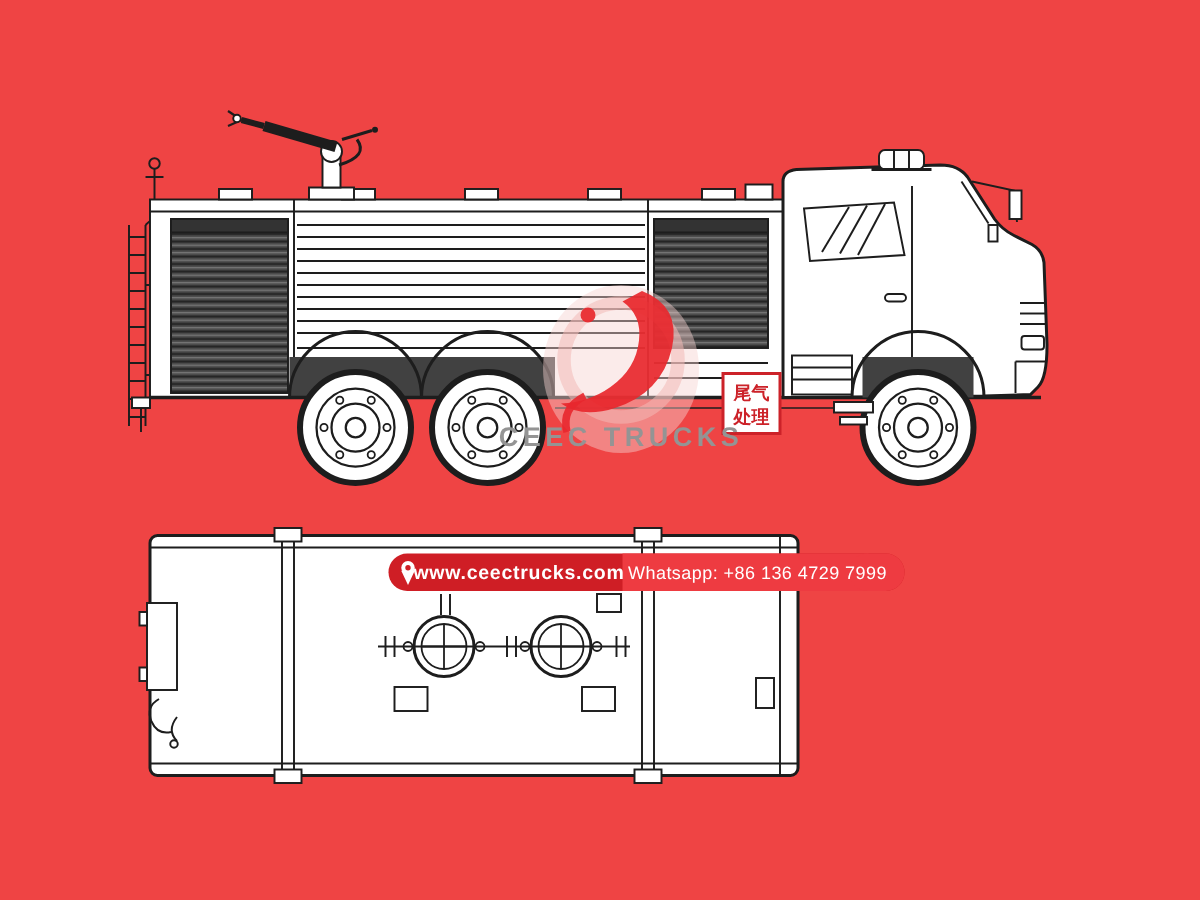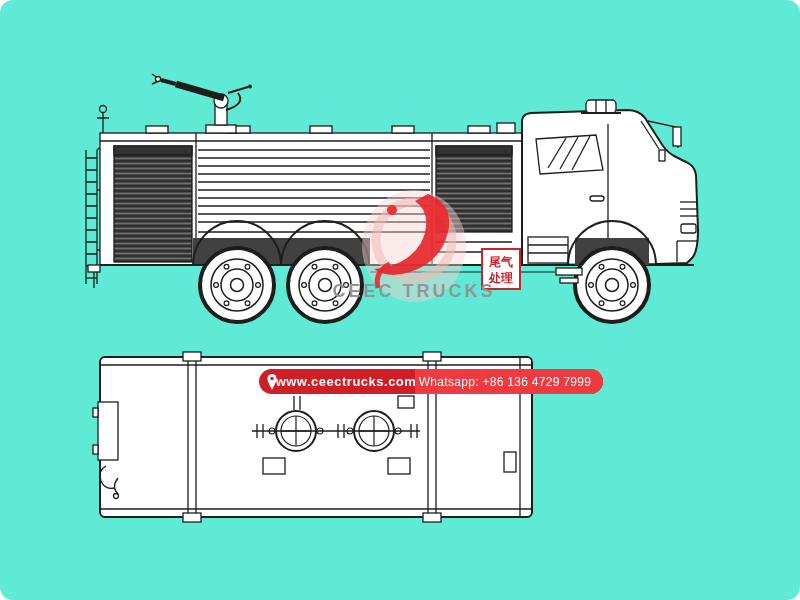--- a/index.html
+++ b/index.html
@@ -1,18 +1,18 @@
 <!DOCTYPE html>
 <html><head>
 <meta charset="utf-8">
 <style>
   html,body{margin:0;padding:0;background:#ffffff;}
   .canvas{
-    width:800px;height:600px;background:#5eead4;position:relative;
-    font-family:"Liberation Sans",sans-serif;overflow:hidden;border-radius:13px;
+    width:800px;height:600px;background:#ef4444;position:relative;
+    font-family:"Liberation Sans",sans-serif;overflow:hidden;
   }
   svg{display:block;}
   svg text{font-family:"Liberation Sans",sans-serif;}
   .brand-text{font-size:18px;font-weight:bold;letter-spacing:3px;fill:#949494;}
   .banner-site{font-size:13px;font-weight:bold;fill:#ffffff;letter-spacing:0.5px;}
   .banner-wa{font-size:12px;fill:#ffffff;letter-spacing:0.3px;}
   .cn{font-size:12px;font-weight:bold;}
 </style>
 </head>
 <body>

